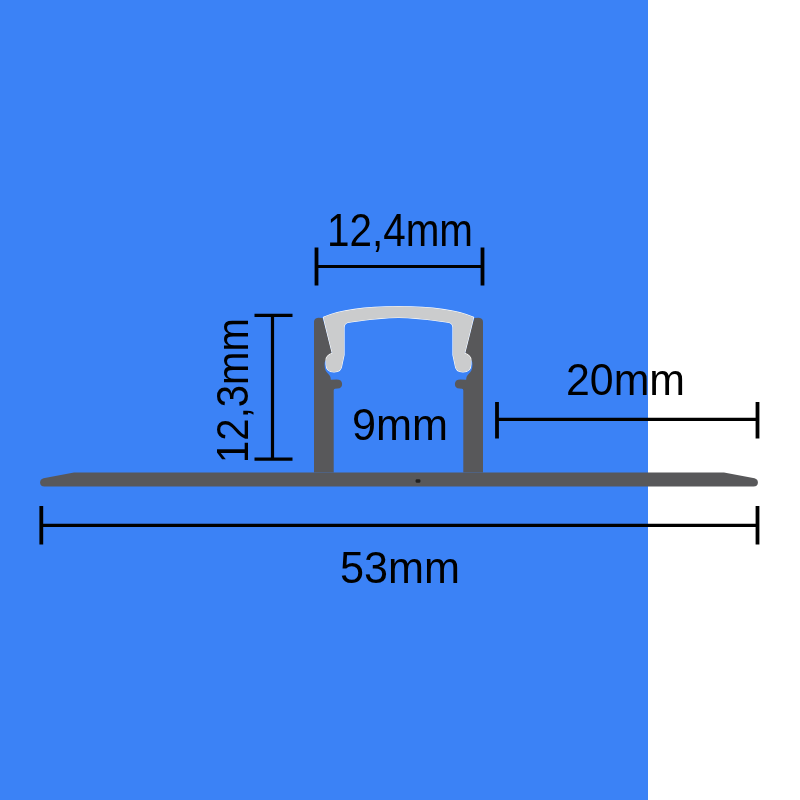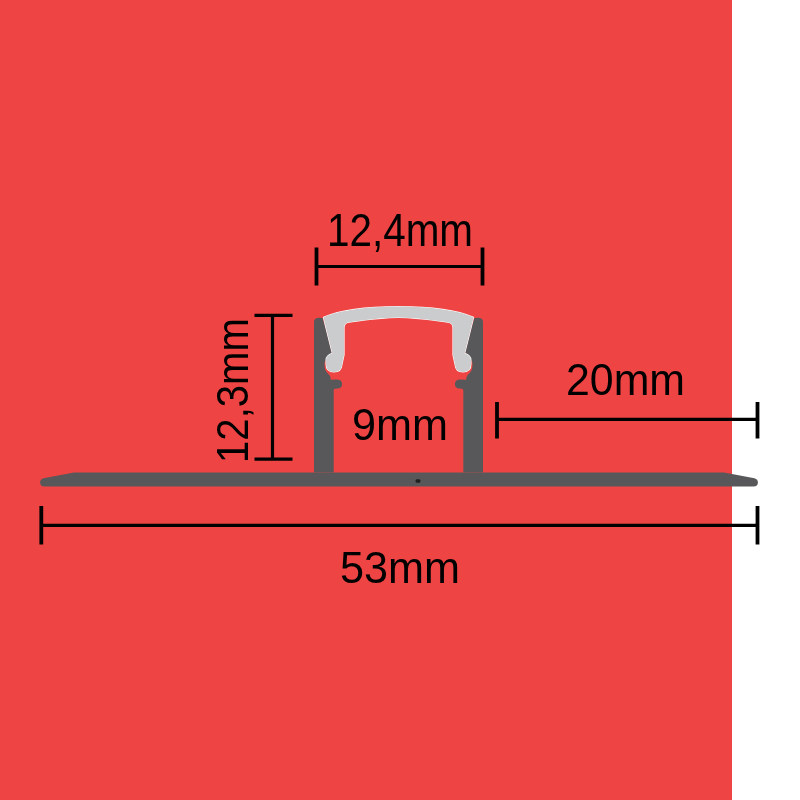--- a/index.html
+++ b/index.html
@@ -1,16 +1,16 @@
 <!DOCTYPE html>
 <html><head>
 <meta charset="utf-8">
 <style>
   html,body{margin:0;padding:0;background:#ffffff;}
-  .wrap{width:732px;height:800px;background:#ef4444;text-decoration:underline;} svg{transform:translateZ(0);}
+  .wrap{width:648px;height:800px;background:#3b82f6;text-decoration:underline;} svg{transform:translateZ(0);}
   text{font-family:"Liberation Sans",sans-serif;fill:#000000;-webkit-font-smoothing:antialiased;}
 </style>
 </head>
 <body>
 <div class="wrap">
 <svg width="800" height="800" viewBox="0 0 800 800" xmlns="http://www.w3.org/2000/svg">
 
   <path d="M 43.5,478.2 L 74,472.6 L 724,472.6 L 754.5,478.2 Q 757.9,479.2 757.9,482.4 Q 757.9,486.4 753.5,486.4 L 44.5,486.4 Q 40.1,486.4 40.1,482.4 Q 40.1,479.2 43.5,478.2 Z" fill="#58585a"></path>
 
   <path d="M 314,472.6 L 314,322 Q 314,318.0 318.2,317.7 L 322.6,318.1 Q 325.2,326.0 331.6,352.0 L 332.7,356.8 C 331.7,359.6 329.8,358.3 327.6,359.2 C 325.4,360.1 324.6,361.6 324.6,363.9 L 324.6,365.6 C 324.6,369.2 325.7,371.6 328.6,374.2 C 330.3,375.8 330.8,377.6 330.8,379.8 L 336.3,379.6 Q 341.9,379.5 342.1,383.9 Q 342.2,388.4 337.6,388.6 L 335.0,388.7 Q 333.7,388.8 333.7,390.6 L 333.7,472.6 Z" fill="#58585a"></path>

